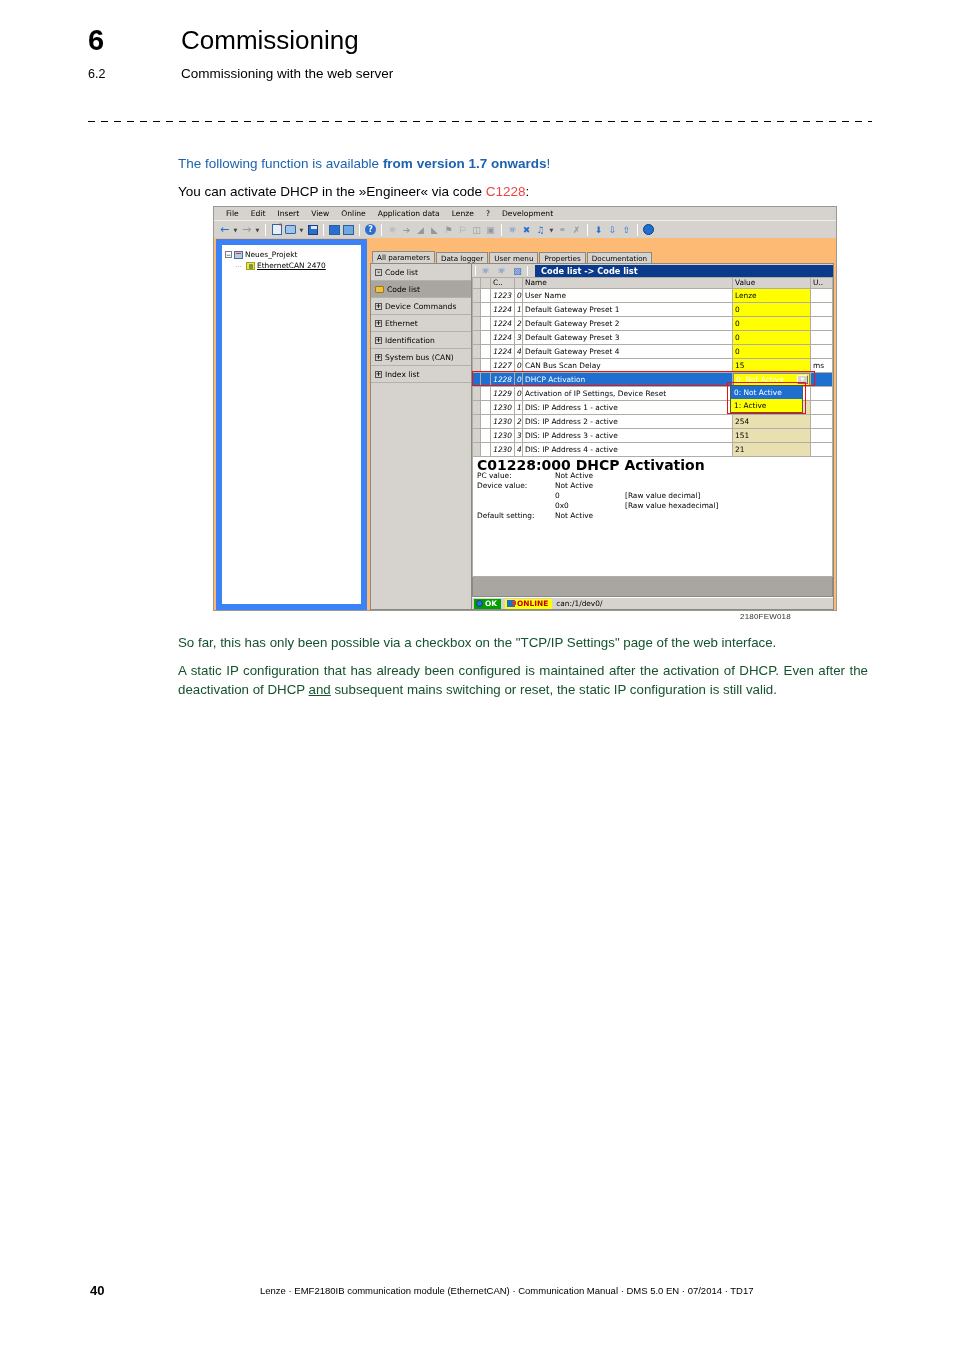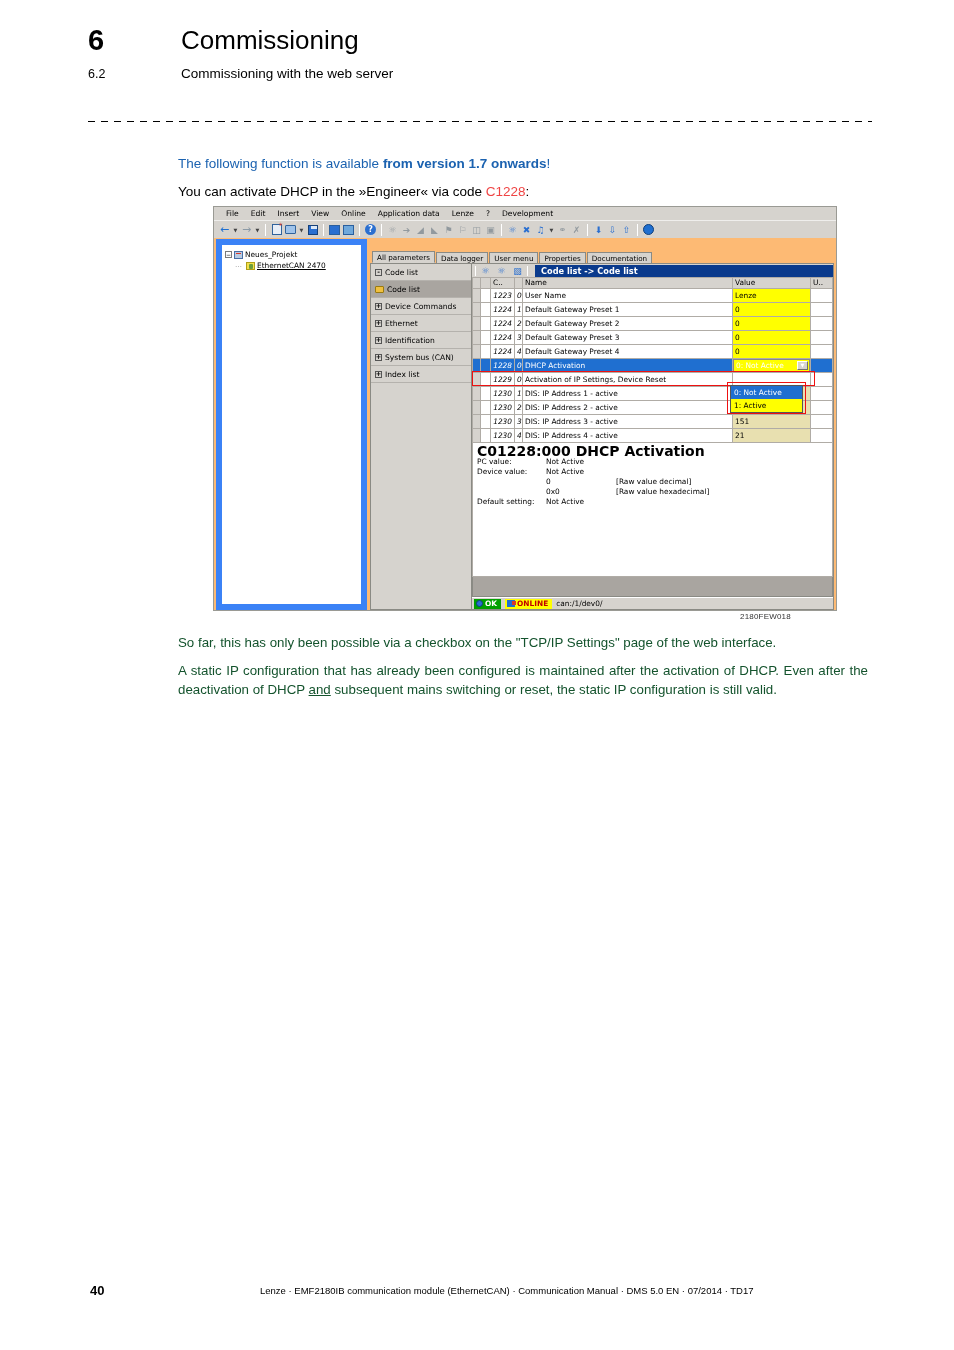--- a/index.html
+++ b/index.html
@@ -142,21 +142,21 @@
             border:1px solid #fff; border-right-color:#6f6f6f; border-bottom-color:#6f6f6f;
             display:flex; align-items:center; justify-content:center; font-size:5px; }
   .dd-list { position:absolute; z-index:20; border:1px solid #555; background:#ffff00; }
   .dd-opt { height:13px; line-height:13px; font-size:7.4px; padding:0 3px 0 3px; white-space:nowrap; }
   .dd-opt.hl { background:#1f6fd0; color:#fff; }
 
   
   .detail { background:#fff; border:1px solid #b0aca6; border-top:none; flex:1; padding:3px 4px; font-size:7.4px; line-height:10px; }
   .detail-title { font-weight:700; font-size:14px; margin-bottom:1px; }
   .d-row { display:flex; }
-  .d-lab { width:69px; }
+  .d-lab { width:78px; }
   .d-val { width:70px; }
   .d-note { color:#000; }
 
   
   .grey-strip { height:20px; background:#a9a5a0; border:1px solid #8a8a84; border-top:none; }
 
   
   .statusbar { height:12px; display:flex; align-items:center; gap:4px; padding-left:2px;
                background:#d6d3ce; border-top:1px solid #fff; }
   .badge-ok { background:#00a000; color:#fff; font-size:7.4px; font-weight:700; padding:0 4px 0 2px;
@@ -435,20 +435,29 @@
                 </tr>
                 <tr>
                   <td class="row-grip"></td>
                   <td></td>
                   <td class="c-code">1224</td>
                   <td class="c-sub">4</td>
                   <td>Default Gateway Preset 4</td>
                   <td class="val-yellow val-cell">0</td>
                   <td></td>
                 </tr>
+                <tr>
+                  <td class="row-grip"></td>
+                  <td></td>
+                  <td class="c-code">1227</td>
+                  <td class="c-sub">0</td>
+                  <td>CAN Bus Scan Delay</td>
+                  <td class="val-yellow val-cell">15</td>
+                  <td>ms</td>
+                </tr>
                 <tr class="sel">
                   <td class="row-grip"></td>
                   <td></td>
                   <td class="c-code">1228</td>
                   <td class="c-sub">0</td>
                   <td>DHCP Activation</td>
                   <td class="val-cell" style="position:relative;">
                     <span class="dd-cell">
                       <span>0:   Not Active</span>
                       <span class="dd-btn">▼</span>

